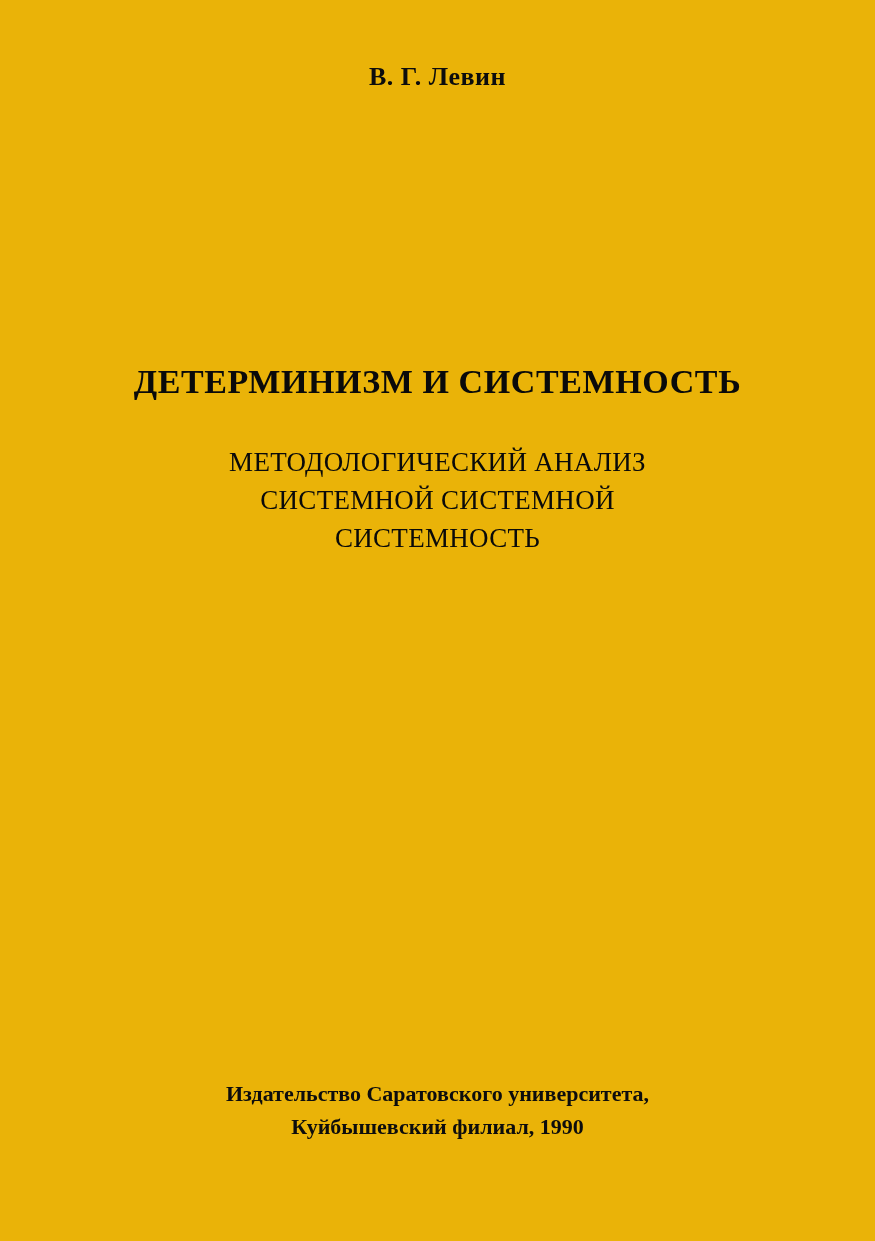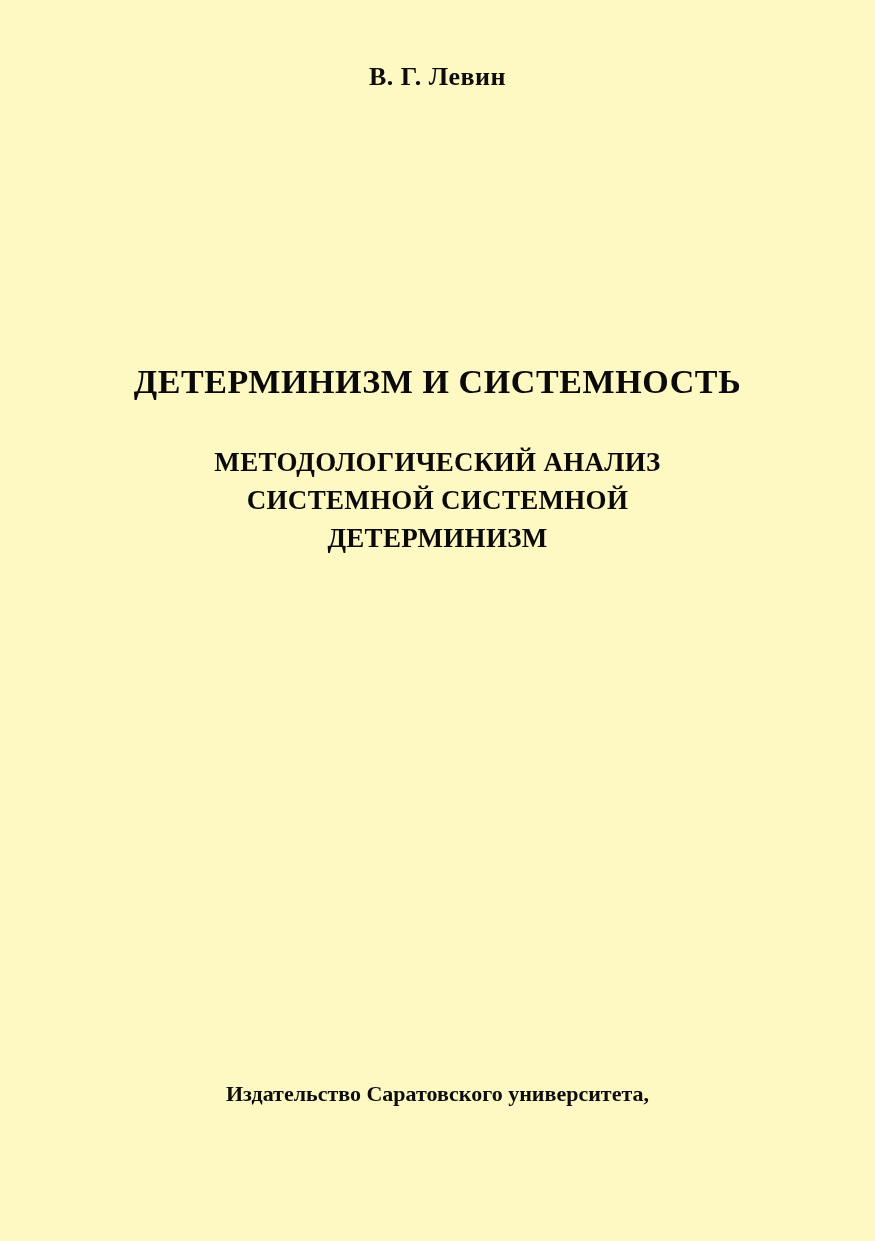--- a/index.html
+++ b/index.html
@@ -9,21 +9,21 @@
   }
   body {
     font-family: "Liberation Serif", "DejaVu Serif", serif;
     color: #111111;
   }
   .page {
     position: relative;
     width: 875px;
     height: 1241px;
     margin: 0 auto;
-    background: #fef9c3;
+    background: #eab308;
     overflow: hidden;
   }
   .author {
     position: absolute;
     top: 62px;
     left: 0;
     width: 875px;
     text-align: center;
     font-size: 26px;
     font-weight: bold;
@@ -41,21 +41,21 @@
     font-size: 34px;
     font-weight: bold;
     letter-spacing: 0.6px;
     line-height: 1.2;
     color: #0a0a0a;
     white-space: nowrap;
   }
   .subtitle {
     margin-top: 40px;
     font-size: 27px;
-    font-weight: bold;
+    font-weight: normal;
     line-height: 1.42;
     letter-spacing: 0.3px;
     color: #0a0a0a;
   }
   .subtitle .line {
     display: block;
   }
   .imprint {
     position: absolute;
     top: 1077px;
@@ -77,21 +77,22 @@
 <div class="page">
 
   <div class="author">В. Г. Левин</div>
 
   <div class="title-block">
     <div class="main-title">ДЕТЕРМИНИЗМ И СИСТЕМНОСТЬ</div>
 
     <div class="subtitle">
       <span class="line">МЕТОДОЛОГИЧЕСКИЙ АНАЛИЗ</span>
       <span class="line">СИСТЕМНОЙ СИСТЕМНОЙ</span>
-      <span class="line">ДЕТЕРМИНИЗМ</span>
+      <span class="line">СИСТЕМНОСТЬ</span>
     </div>
   </div>
 
   <div class="imprint">
     <span class="line">Издательство Саратовского университета,</span>
+    <span class="line">Куйбышевский филиал, 1990</span>
   </div>
 
 </div>
 
 </body></html>

